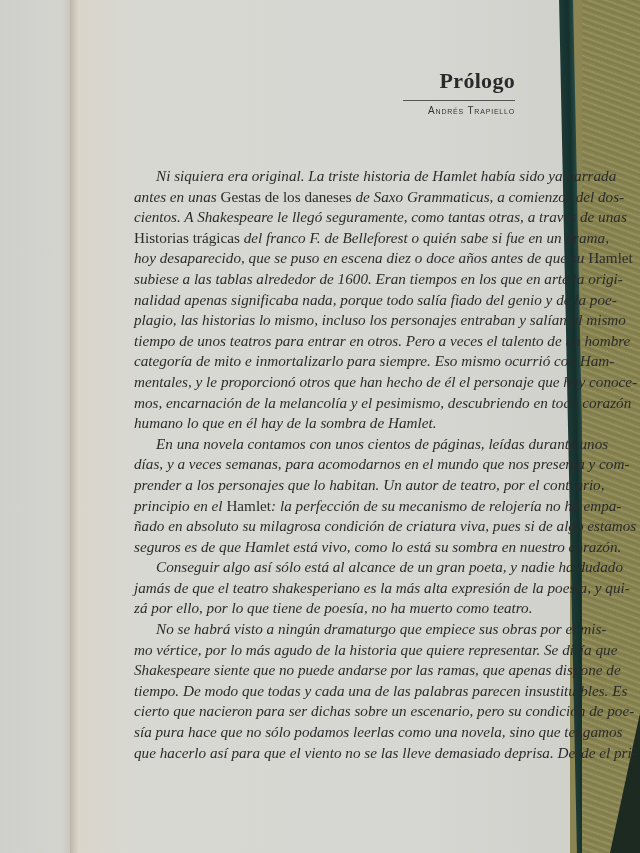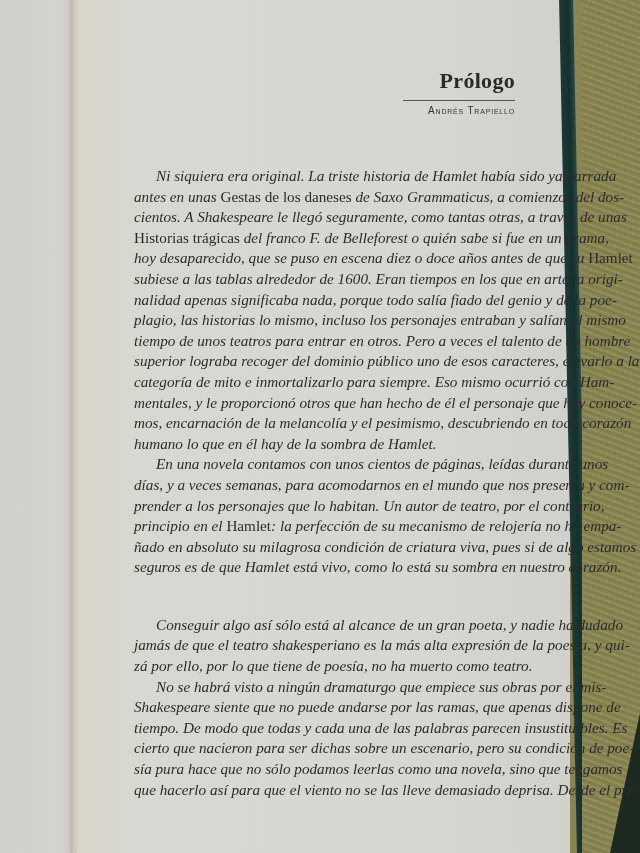--- a/index.html
+++ b/index.html
@@ -79,40 +79,40 @@
     <p>
       <span class="line" style="padding-left: 22px;"><span>Ni siquiera era original. La triste historia de Hamlet había sido ya narrada</span></span>
       <span class="line"><span>antes en unas </span><span class="roman">Gestas de los daneses</span><span> de Saxo Grammaticus, a comienzos del dos-</span></span>
       <span class="line"><span>cientos. A Shakespeare le llegó seguramente, como tantas otras, a través de unas</span></span>
       <span class="line"><span></span><span class="roman">Historias trágicas</span><span> del franco F. de Belleforest o quién sabe si fue en un drama,</span></span>
       <span class="line"><span>hoy desaparecido, que se puso en escena diez o doce años antes de que su </span><span class="roman">Hamlet</span><span></span></span>
       <span class="line"><span>subiese a las tablas alrededor de 1600. Eran tiempos en los que en arte la origi-</span></span>
       <span class="line"><span>nalidad apenas significaba nada, porque todo salía fiado del genio y de la poe-</span></span>
       <span class="line"><span>plagio, las historias lo mismo, incluso los personajes entraban y salían al mismo</span></span>
       <span class="line"><span>tiempo de unos teatros para entrar en otros. Pero a veces el talento de un hombre</span></span>
-      <span class="line"><span>superior lograba recoger del dominio público uno de esos caracteres, elevarlo a la</span></span>
       <span class="line"><span>categoría de mito e inmortalizarlo para siempre. Eso mismo ocurrió con Ham-</span></span>
       <span class="line"><span>mentales, y le proporcionó otros que han hecho de él el personaje que hoy conoce-</span></span>
       <span class="line"><span>mos, encarnación de la melancolía y el pesimismo, descubriendo en todo corazón</span></span>
       <span class="line last"><span>humano lo que en él hay de la sombra de Hamlet.</span></span>
     </p>
     <p>
       <span class="line" style="padding-left: 22px;"><span>En una novela contamos con unos cientos de páginas, leídas durante unos</span></span>
       <span class="line"><span>días, y a veces semanas, para acomodarnos en el mundo que nos presenta y com-</span></span>
       <span class="line"><span>prender a los personajes que lo habitan. Un autor de teatro, por el contrario,</span></span>
       <span class="line"><span>principio en el </span><span class="roman">Hamlet</span><span>: la perfección de su mecanismo de relojería no ha empa-</span></span>
       <span class="line"><span>ñado en absoluto su milagrosa condición de criatura viva, pues si de algo estamos</span></span>
       <span class="line last"><span>seguros es de que Hamlet está vivo, como lo está su sombra en nuestro corazón.</span></span>
     </p>
     <p>
-      <span class="line" style="padding-left: 22px; margin-top: 37px;"><span>Conseguir algo así sólo está al alcance de un gran poeta, y nadie ha dudado</span></span>
+      <span class="line" style="padding-left: 22px;"><span>Conseguir algo así sólo está al alcance de un gran poeta, y nadie ha dudado</span></span>
       <span class="line"><span>jamás de que el teatro shakesperiano es la más alta expresión de la poesía, y qui-</span></span>
       <span class="line last"><span>zá por ello, por lo que tiene de poesía, no ha muerto como teatro.</span></span>
     </p>
     <p>
       <span class="line" style="padding-left: 22px;"><span>No se habrá visto a ningún dramaturgo que empiece sus obras por el mis-</span></span>
+      <span class="line"><span>mo vértice, por lo más agudo de la historia que quiere representar. Se diría que</span></span>
       <span class="line"><span>Shakespeare siente que no puede andarse por las ramas, que apenas dispone de</span></span>
       <span class="line"><span>tiempo. De modo que todas y cada una de las palabras parecen insustituibles. Es</span></span>
       <span class="line"><span>cierto que nacieron para ser dichas sobre un escenario, pero su condición de poe-</span></span>
       <span class="line"><span>sía pura hace que no sólo podamos leerlas como una novela, sino que tengamos</span></span>
       <span class="line"><span>que hacerlo así para que el viento no se las lleve demasiado deprisa. Desde el pri-</span></span>
     </p>
   </div>
 
 </body></html>

